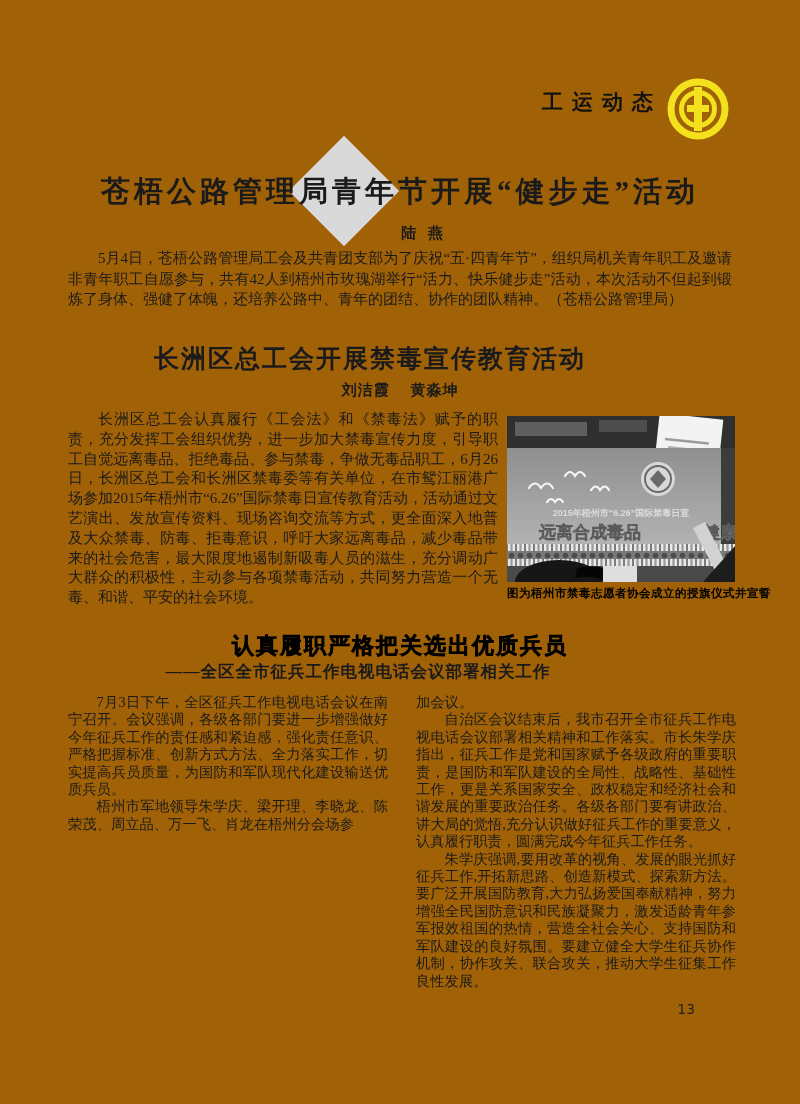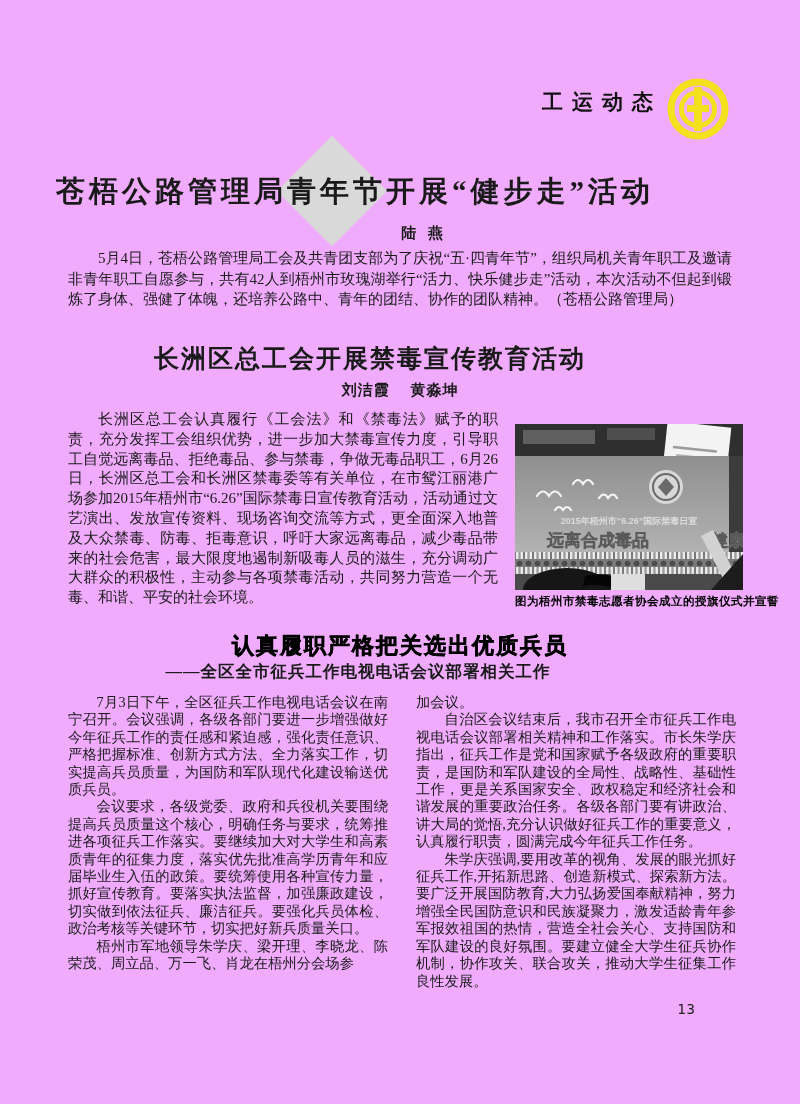--- a/index.html
+++ b/index.html
@@ -1,32 +1,32 @@
 <!DOCTYPE html>
 <html><head>
 <meta charset="utf-8">
 <style>
   html,body{margin:0;padding:0;background:#ffffff;}
   .page{
     position:relative;
     width:800px;height:1104px;
-    background:#f0abfc;
+    background:#a16207;
     font-family:"Liberation Serif","DejaVu Serif",serif;
     color:#1a1a1a;
     overflow:hidden;
   }
   
   .hdr-title{
     position:absolute;top:88px;right:138px;
     font-family:"Liberation Sans","DejaVu Sans",sans-serif;
     font-weight:bold;font-size:21px;letter-spacing:9px;color:#111;
   }
   .union-logo{position:absolute;top:77px;right:71px;}
   
-  .a1-titlewrap{position:absolute;top:160px;left:56px;width:664px;height:62px;}
+  .a1-titlewrap{position:absolute;top:160px;left:68px;width:664px;height:62px;text-align:center;}
   .a1-diamond{
     position:absolute;left:50%;top:-8px;margin-left:-95px;
     width:78px;height:78px;background:#d9d9d9;transform:rotate(45deg);
   }
   .a1-title{
     position:relative;z-index:2;margin:0;
     font-size:29px;font-weight:bold;letter-spacing:4px;line-height:62px;
     font-family:"Liberation Serif","DejaVu Serif",serif;
   }
   .a1-author{
@@ -46,21 +46,21 @@
   }
   .a2-authors{
     position:absolute;top:381px;left:0;width:800px;text-align:center;
     font-size:15px;font-weight:bold;letter-spacing:1px;
   }
   .a2-authors span{margin:0 8px;}
   .a2-body{
     position:absolute;top:410px;left:68px;width:430px;
     font-size:15px;line-height:19.8px;text-align:justify;margin:0;text-indent:2em;
   }
-  .a2-figure{position:absolute;top:412px;left:503px;width:268px;margin:12px;}
+  .a2-figure{position:absolute;top:412px;left:503px;width:268px;margin:4px;}
   .a2-photo{width:228px;height:166px;background:#888;overflow:hidden;}
   .a2-caption{
     margin-top:4px;
     font-family:"Liberation Sans","DejaVu Sans",sans-serif;
     font-size:11.5px;font-weight:bold;letter-spacing:0.5px;color:#000;white-space:nowrap;
   }
   
   .a3-title{
     position:absolute;top:631px;left:0;width:800px;text-align:center;margin:0;
     font-family:Liberation Serif, serif;
@@ -183,21 +183,20 @@
       <figcaption class="a2-caption">图为梧州市禁毒志愿者协会成立的授旗仪式并宣誓</figcaption>
     </figure>
   </section>
 
   <section>
     <h2 class="a3-title">认真履职严格把关选出优质兵员</h2>
     <div class="a3-subtitle">——全区全市征兵工作电视电话会议部署相关工作</div>
     <div class="a3-columns">
       <div class="a3-col">
         <p>7月3日下午，全区征兵工作电视电话会议在南宁召开。会议强调，各级各部门要进一步增强做好今年征兵工作的责任感和紧迫感，强化责任意识、严格把握标准、创新方式方法、全力落实工作，切实提高兵员质量，为国防和军队现代化建设输送优质兵员。</p>
-        <p>会议要求，各级党委、政府和兵役机关要围绕提高兵员质量这个核心，明确任务与要求，统筹推进各项征兵工作落实。要继续加大对大学生和高素质青年的征集力度，落实优先批准高学历青年和应届毕业生入伍的政策。要统筹使用各种宣传力量，抓好宣传教育。要落实执法监督，加强廉政建设，切实做到依法征兵、廉洁征兵。要强化兵员体检、政治考核等关键环节，切实把好新兵质量关口。</p>
         <p>梧州市军地领导朱学庆、梁开理、李晓龙、陈荣茂、周立品、万一飞、肖龙在梧州分会场参</p>
       </div>
       <div class="a3-col">
         <p class="no-indent">加会议。</p>
         <p>自治区会议结束后，我市召开全市征兵工作电视电话会议部署相关精神和工作落实。市长朱学庆指出，征兵工作是党和国家赋予各级政府的重要职责，是国防和军队建设的全局性、战略性、基础性工作，更是关系国家安全、政权稳定和经济社会和谐发展的重要政治任务。各级各部门要有讲政治、讲大局的觉悟,充分认识做好征兵工作的重要意义，认真履行职责，圆满完成今年征兵工作任务。</p>
         <p>朱学庆强调,要用改革的视角、发展的眼光抓好征兵工作,开拓新思路、创造新模式、探索新方法。要广泛开展国防教育,大力弘扬爱国奉献精神，努力增强全民国防意识和民族凝聚力，激发适龄青年参军报效祖国的热情，营造全社会关心、支持国防和军队建设的良好氛围。要建立健全大学生征兵协作机制，协作攻关、联合攻关，推动大学生征集工作良性发展。</p>
       </div>
     </div>
   </section>
 

